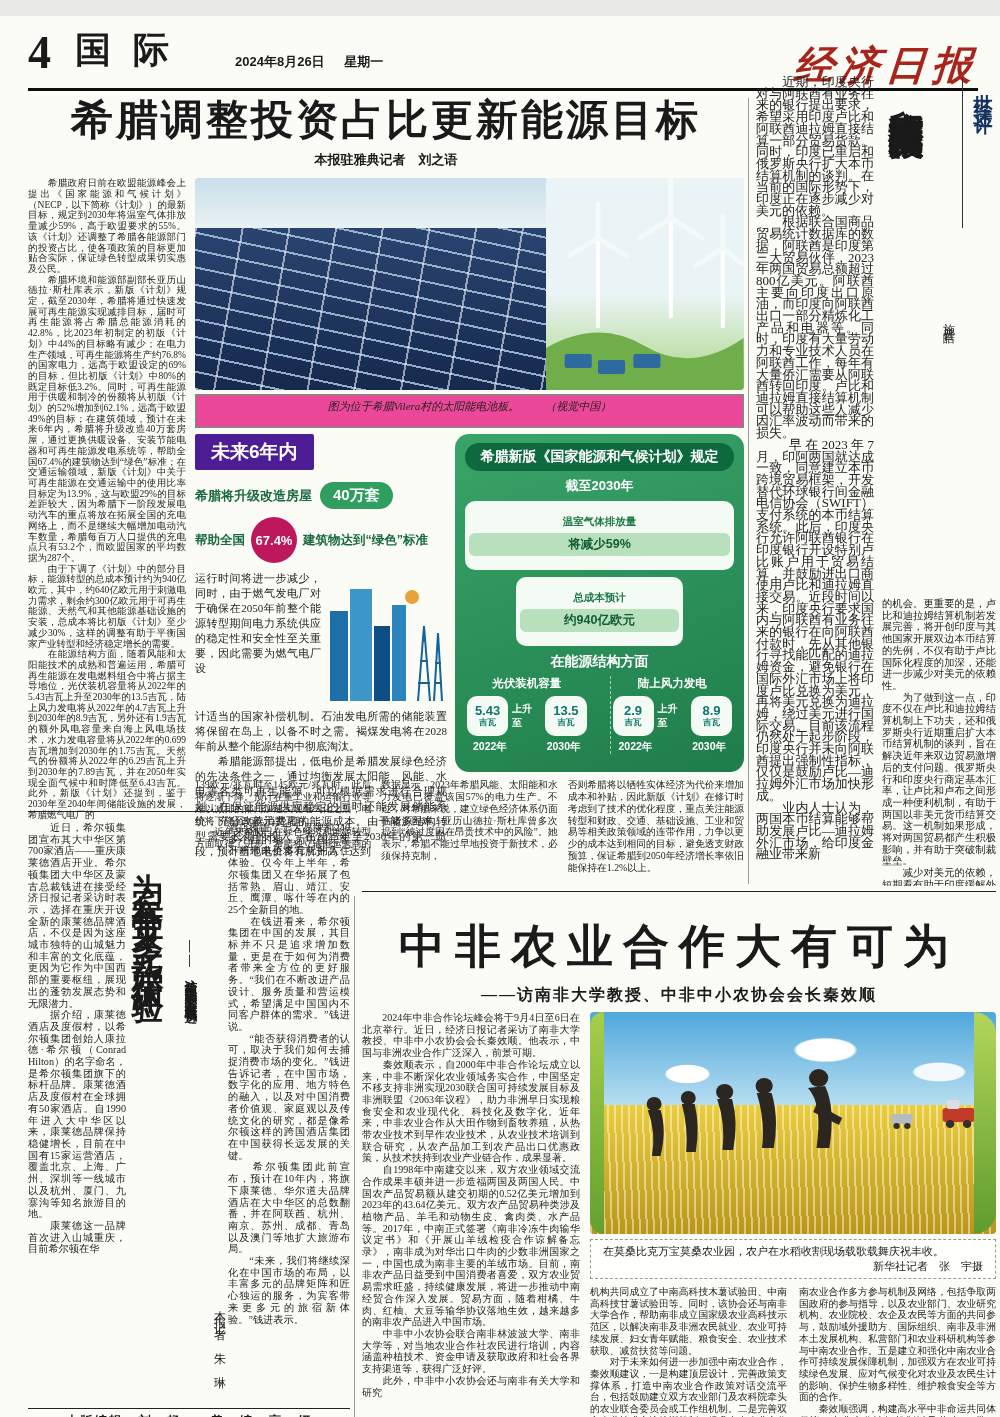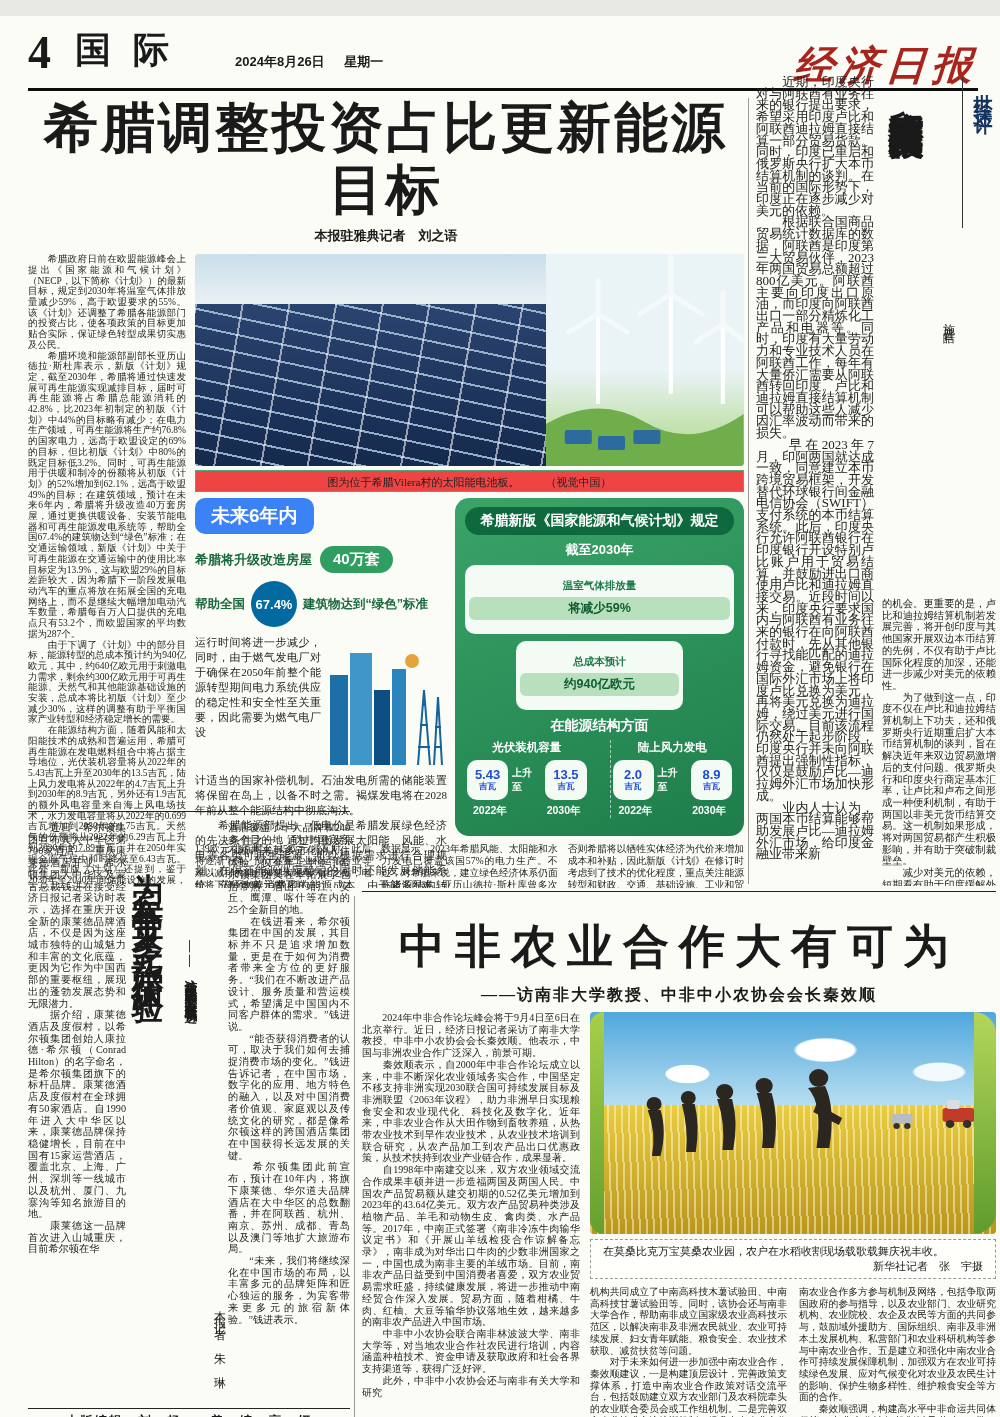--- a/index.html
+++ b/index.html
@@ -14,47 +14,47 @@
   .dateline { display:inline-block; font-size:13px; font-weight:bold; margin-left:40px; vertical-align:bottom; padding-bottom:8px; font-family:"Liberation Sans",sans-serif; }
   .dateline span { margin-right:16px; }
   .masthead { position:absolute; right:0; top:12px; font-size:40px; font-weight:900; color:#a8251d;
               font-style:italic; letter-spacing:6px; transform:skewX(-4deg); }
   .top-rule { position:absolute; left:28px; right:22px; top:72px; height:3px; background:#0d0d0d; }
   
   .coltext { white-space:pre-wrap; text-align:justify; overflow:hidden; color:#222; }
   .vline { position:absolute; width:1px; background:#9a9a94; }
   
   .greece { position:absolute; left:28px; top:80px; width:716px; height:792px; overflow:hidden; }
-  .g-headline { text-align:center; font-size:54px; font-weight:900; letter-spacing:3px;
+  .g-headline { text-align:center; font-size:42px; font-weight:900; letter-spacing:3px;
                 font-family:"Liberation Sans","DejaVu Sans",sans-serif; line-height:1.15; }
   .g-byline { text-align:center; font-size:13px; margin-top:7px; font-weight:bold; }
   .g-body { display:flex; gap:9px; margin-top:9px; }
   .g-col1 { width:158px; height:695px; font-size:9.5px; line-height:10.7px; }
   .g-right { flex:1; }
   .g-photo { position:relative; height:212px; border-radius:4px; overflow:hidden; background:#d7e7f0; }
   .photo-sky { position:absolute; left:0; top:0; right:0; height:58px;
                background:linear-gradient(#c9dfeb,#eef4f4); }
   .photo-panels { position:absolute; left:0; bottom:0; width:64%; top:50px;
      background:
        repeating-linear-gradient(100deg, rgba(255,255,255,.55) 0 2px, transparent 2px 46px),
        repeating-linear-gradient(12deg, rgba(160,190,215,.9) 0 2px, transparent 2px 17px),
        linear-gradient(#2a4470,#16294e); }
   .photo-illu { position:absolute; right:0; top:0; width:36%; bottom:0;
      background:linear-gradient(#eaf3f6 55%, #bfe0a8 85%, #8cc063); }
-  .g-caption { margin-top:4px; height:22px; line-height:23px; border:1px solid #4aa97a;
-               background:#ef4444; font-size:11px; text-align:center; color:#222; }
+  .g-caption { margin-top:4px; height:34px; line-height:23px; border:1px solid #4aa97a;
+               background:#ec4899; font-size:11px; text-align:center; color:#222;font-style:italic; }
   .g-caption .credit { margin-left:26px; }
   .g-info { display:flex; gap:8px; margin-top:6px; height:338px; }
   .g-info-left { width:252px; position:relative; }
-  .future-badge { display:inline-block; background:#3b82f6; color:#fff; border-radius:10px;
+  .future-badge { display:inline-block; background:#4c1d95; color:#fff; border-radius:2px;
         font-family:"Liberation Sans",sans-serif; font-weight:900; font-size:19px; padding:5px 16px; }
   .future-line1 { margin-top:12px; font-size:13px; font-weight:bold; color:#19693f; display:flex; align-items:center; gap:8px; font-family:"Liberation Sans",sans-serif;}
   .pill { background:#2f9e60; color:#fff; border-radius:14px; padding:4px 13px; font-size:15px; font-weight:900; }
   .future-line2 { margin-top:8px; font-size:12.5px; font-weight:bold; color:#19693f; display:flex; align-items:center; gap:6px; font-family:"Liberation Sans",sans-serif;}
-  .circle { width:46px; height:46px; border-radius:50%; background:#0369a1; color:#fff;
+  .circle { width:46px; height:46px; border-radius:50%; background:#be185d; color:#fff;
             display:flex; align-items:center; justify-content:center; font-size:13px; font-weight:900; flex:0 0 auto;}
   .g-midrow { display:flex; margin-top:8px; gap:4px; }
   .g-midtext { width:126px; font-size:11px; line-height:15px; }
   .g-city { flex:1; }
   .g-midtext2 { margin-top:4px; font-size:11px; line-height:15px; }
   .g-panel { flex:1; background:linear-gradient(160deg,#3aa468,#1e7d4b); border-radius:14px;
              padding:9px 10px; color:#fff; font-family:"Liberation Sans",sans-serif; }
   .panel-title { background:#0e6a3e; border-radius:15px; text-align:center; font-size:14px;
                  font-weight:900; padding:5px 2px; }
   .panel-deadline { text-align:center; font-size:13px; font-weight:bold; margin-top:6px; }
@@ -63,21 +63,21 @@
   .stat-box .lbl { color:#1d7a48; font-size:10.5px; font-weight:bold; text-align:center; }
   .stat-box .val { margin-top:4px; background:#b9e0bc; border-radius:6px; text-align:center;
                    font-size:12.5px; font-weight:900; color:#0f5c35; padding:3px 0; }
   .cost-box { width:62%; margin:7px auto 0; }
   .structure-title { text-align:center; font-size:14px; font-weight:900; margin-top:7px; }
   .structure-row { display:flex; margin-top:5px;gap:21px; }
   .grp { flex:1; padding:0 2px; }
   .grp + .grp { border-left:1px dashed rgba(255,255,255,.6); }
   .grp-label { text-align:center; font-size:11.5px; font-weight:bold; }
   .grp-stats { display:flex; align-items:center; justify-content:center; gap:4px; margin-top:5px; }
-  .chip { width:42px; height:40px; background:#f4faf4; border-radius:10px; color:#1d4ed8;
+  .chip { width:42px; height:40px; background:#f4faf4; border-radius:10px; color:#0f766e;
           display:flex; flex-direction:column; align-items:center; justify-content:center; }
   .chip .n { font-size:13px; font-weight:900; line-height:13px; }
   .chip .u { font-size:8.5px; font-weight:bold; }
   .rise { font-size:10px; font-weight:bold; }
   .grp-years { display:flex; justify-content:space-between; padding:4px 6px 0; font-size:10.5px; font-weight:bold; }
   .g-bottom { display:flex; gap:10px; margin-top:7px; height:118px; }
   .g-bottom .coltext { flex:1; font-size:9.8px; line-height:11.8px; }
   
   .india { position:absolute; left:756px; top:60px; width:240px; height:810px; display:flex; gap:8px; }
   .i-col1 { width:118px; height:808px; font-size:13px; line-height:11.7px; }
@@ -260,21 +260,21 @@
                 </div>
                 <div class="grp-years">
                   <span>2022年</span>
                   <span>2030年</span>
                 </div>
               </div>
               <div class="grp">
                 <div class="grp-label">陆上风力发电</div>
                 <div class="grp-stats">
                   <div class="chip">
-                      <span class="n">2.0</span>
+                      <span class="n">2.9</span>
                       <span class="u">吉瓦</span>
                     </div>
                   <span class="rise">上升至</span>
                   <div class="chip">
                       <span class="n">8.9</span>
                       <span class="u">吉瓦</span>
                     </div>
                 </div>
                 <div class="grp-years">
                   <span>2022年</span>

